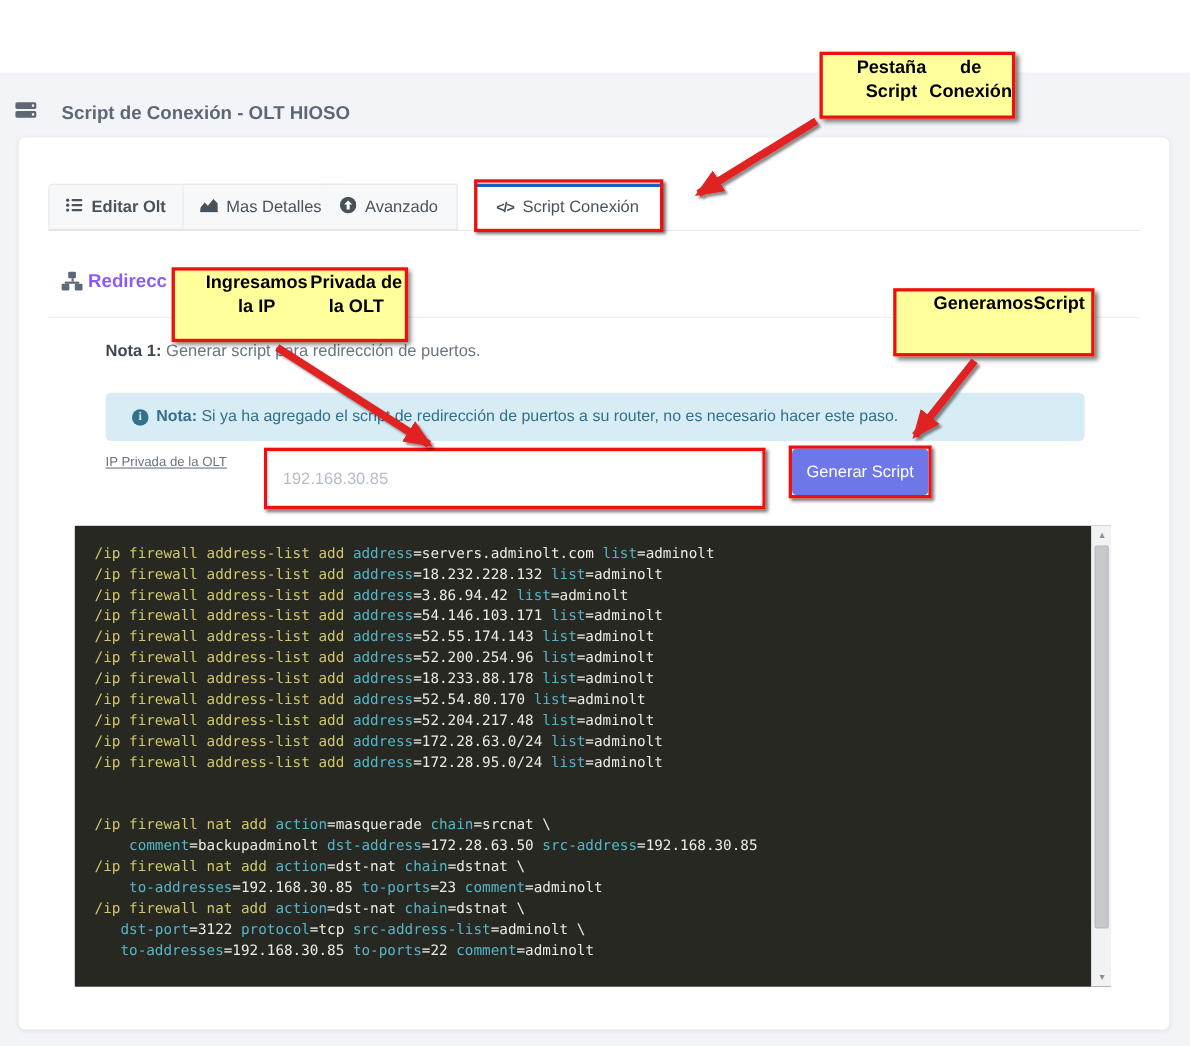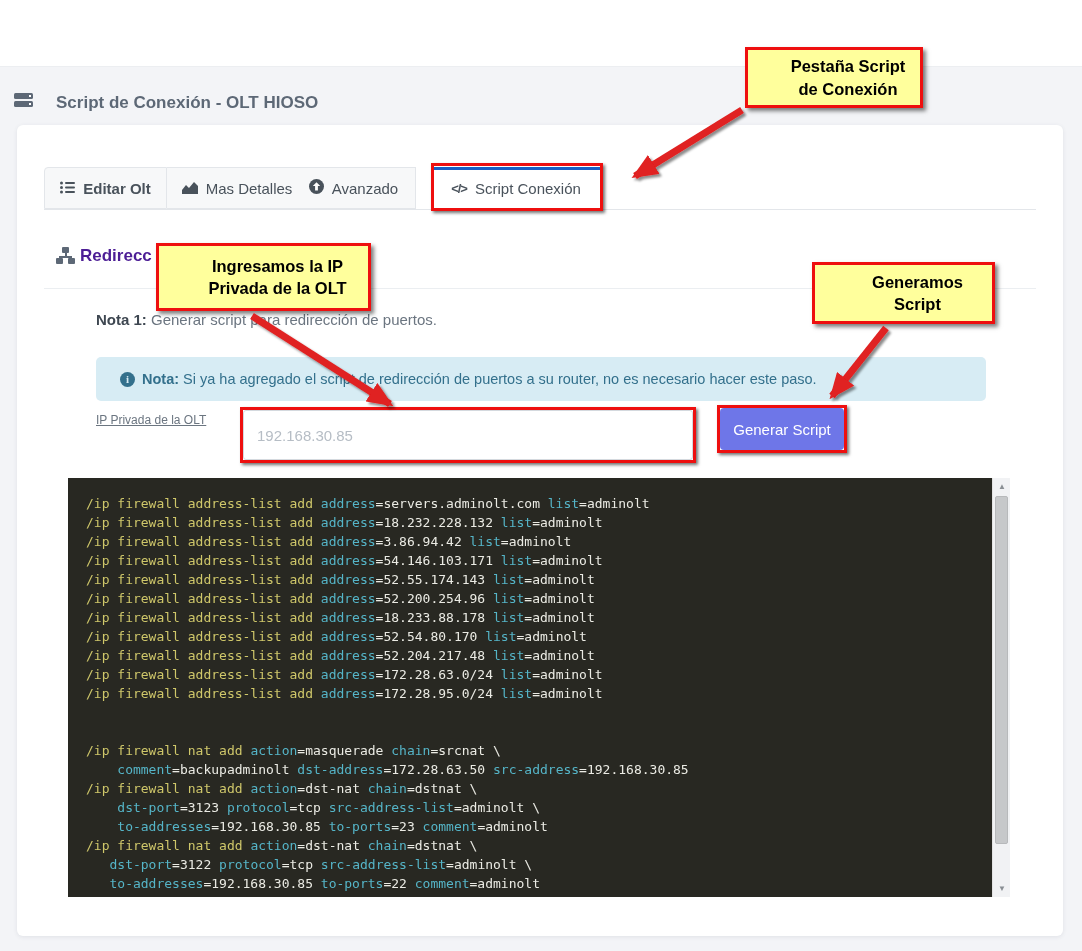--- a/index.html
+++ b/index.html
@@ -45,21 +45,21 @@
   .code-glyph { font-weight:bold; font-size:13px; color:#49525b; letter-spacing:-1px; }
 
   
   .sitemap-icon { left:56px; top:247px; width:19px; height:17px; }
   .sitemap-icon div { position:absolute; background:#5d6876; }
   .sm-top { left:6px; top:0; width:7px; height:6px; border-radius:1px; }
   .sm-l { left:0; top:11px; width:7px; height:6px; border-radius:1px; }
   .sm-r { left:12px; top:11px; width:7px; height:6px; border-radius:1px; }
   .sm-vl { left:9px; top:6px; width:1.5px; height:3px; }
   .sm-hb { left:3px; top:9px; width:13px; height:1.5px; }
-  .section-heading { left:80px; top:246px; font-size:17px; font-weight:bold; color:#4c1d95; }
+  .section-heading { left:80px; top:246px; font-size:17px; font-weight:bold; color:#8b5cf6; }
   .hr { left:44px; top:288px; width:992px; height:1px; background:#ebeef1; }
   .step { left:96px; top:311px; font-size:15px; color:#6b7580; }
   .step b { color:#3e4751; }
 
   .note { left:96px; top:357px; width:890px; height:44px; background:#d7ecf4; border-radius:5px; display:flex; align-items:center; padding:0 24px; font-size:14.5px; color:#33708c; }
   .info-icon { display:inline-block; width:15px; height:15px; border-radius:50%; background:#33708c; color:#d7ecf4; font-weight:bold; font-size:11px; text-align:center; line-height:15px; margin-right:7px; flex:0 0 auto; font-family:"Liberation Serif", serif; }
 
   .ip-label { left:96px; top:413px; font-size:12px; color:#6b7580;text-decoration:underline; }
   .annot-rect { border:3px solid #ee0f0f; box-shadow:2px 2px 3px rgba(0,0,0,.55); z-index:6; }
   .input-wrap { left:240px; top:407px; width:456px; height:56px; background:#fff; }
@@ -73,21 +73,21 @@
   .code-lines { position:absolute; left:18px; top:16px; right:24px; }
   .code-line { font-family:"DejaVu Sans Mono", monospace; font-size:13px; line-height:19px; min-height:19px; color:#ebebe4; white-space:pre; }
   .tok-cmd { color:#cfc76a; }
   .tok-key { color:#55b5c8; }
   .scrollbar { position:absolute; right:0; top:0; width:18px; height:419px; background:#f1f2f4; border-left:1px solid #e3e3e3; }
   .sb-btn { position:absolute; left:0; width:18px; height:17px; color:#8a8f94; font-size:8px; text-align:center; line-height:17px; cursor:pointer; }
   .sb-up { top:0; } .sb-down { bottom:0; }
   .sb-thumb { position:absolute; left:2px; top:18px; width:13px; height:348px; background:#c6c8ca; border:1px solid #b7b9bb; border-radius:2px; cursor:grab; }
 
   
-  .callout { background:#ffff9c; border:3px solid #ee0f0f; box-shadow:3px 3px 4px rgba(0,0,0,.5); color:#000; font-weight:bold; font-size:16.5px; text-align:center; display:flex; flex-direction:column; justify-content:center; line-height:1.35; z-index:8;padding-left:28px; }
+  .callout { background:#ffff9c; border:3px solid #ee0f0f; box-shadow:3px 3px 4px rgba(0,0,0,.5); color:#000; font-weight:bold; font-size:16.5px; text-align:center; display:flex; flex-direction:row; justify-content:center; line-height:1.35; z-index:8;padding-left:28px; }
   .callout-tab { left:745px; top:47px; width:178px; height:61px; }
   .callout-ip { left:156px; top:243px; width:215px; height:68px; }
   .callout-gen { left:812px; top:262px; width:183px; height:62px; }
   .arrows { left:0; top:0; width:1082px; height:951px; z-index:9; pointer-events:none; }
 </style>
 </head>
 <body>
 
 <div class="abs header"></div>
 <div class="abs hamburger">
@@ -200,21 +200,20 @@
       <div class="code-line"><span class="tok-cmd">/ip firewall address-list add</span> <span class="tok-key">address</span>=18.233.88.178 <span class="tok-key">list</span>=adminolt</div>
       <div class="code-line"><span class="tok-cmd">/ip firewall address-list add</span> <span class="tok-key">address</span>=52.54.80.170 <span class="tok-key">list</span>=adminolt</div>
       <div class="code-line"><span class="tok-cmd">/ip firewall address-list add</span> <span class="tok-key">address</span>=52.204.217.48 <span class="tok-key">list</span>=adminolt</div>
       <div class="code-line"><span class="tok-cmd">/ip firewall address-list add</span> <span class="tok-key">address</span>=172.28.63.0/24 <span class="tok-key">list</span>=adminolt</div>
       <div class="code-line"><span class="tok-cmd">/ip firewall address-list add</span> <span class="tok-key">address</span>=172.28.95.0/24 <span class="tok-key">list</span>=adminolt</div>
       <div class="code-line">&nbsp;</div>
       <div class="code-line">&nbsp;</div>
       <div class="code-line"><span class="tok-cmd">/ip firewall nat add</span> <span class="tok-key">action</span>=masquerade <span class="tok-key">chain</span>=srcnat \</div>
       <div class="code-line">    <span class="tok-key">comment</span>=backupadminolt <span class="tok-key">dst-address</span>=172.28.63.50 <span class="tok-key">src-address</span>=192.168.30.85</div>
       <div class="code-line"><span class="tok-cmd">/ip firewall nat add</span> <span class="tok-key">action</span>=dst-nat <span class="tok-key">chain</span>=dstnat \</div>
-      <div class="code-line">    <span class="tok-key">dst-port</span>=3123 <span class="tok-key">protocol</span>=tcp <span class="tok-key">src-address-list</span>=adminolt \</div>
       <div class="code-line">    <span class="tok-key">to-addresses</span>=192.168.30.85 <span class="tok-key">to-ports</span>=23 <span class="tok-key">comment</span>=adminolt</div>
       <div class="code-line"><span class="tok-cmd">/ip firewall nat add</span> <span class="tok-key">action</span>=dst-nat <span class="tok-key">chain</span>=dstnat \</div>
       <div class="code-line">   <span class="tok-key">dst-port</span>=3122 <span class="tok-key">protocol</span>=tcp <span class="tok-key">src-address-list</span>=adminolt \</div>
       <div class="code-line">   <span class="tok-key">to-addresses</span>=192.168.30.85 <span class="tok-key">to-ports</span>=22 <span class="tok-key">comment</span>=adminolt</div>
     </div>
   <div class="scrollbar">
     <div class="sb-btn sb-up">▲</div>
     <div class="sb-thumb"></div>
     <div class="sb-btn sb-down">▼</div>
   </div>

